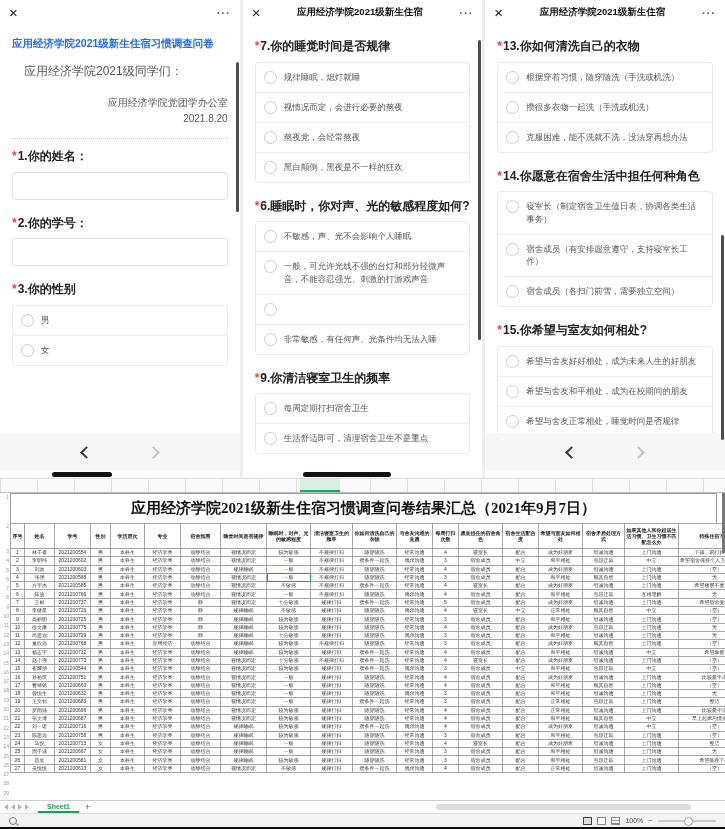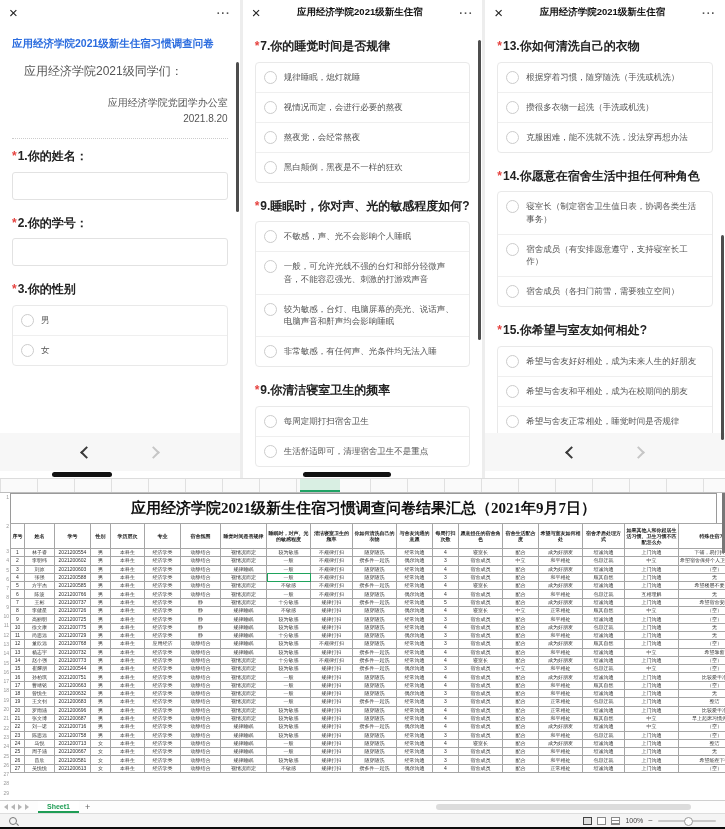--- a/index.html
+++ b/index.html
@@ -170,33 +170,32 @@
                   <span class="radio"></span>
                   <span class="opt-txt">熬夜党，会经常熬夜</span>
                 </div>
                 <div class="opt">
                   <span class="radio"></span>
                   <span class="opt-txt">黑白颠倒，黑夜是不一样的狂欢</span>
                 </div>
               </div>
             </div>
             <div class="q">
-              <div class="q-label"><span class="star">*</span><span>9.睡眠时，你对声、光的敏感程度如何?</span></div>
+              <div class="q-label"><span class="star">*</span><span>6.睡眠时，你对声、光的敏感程度如何?</span></div>
               <div class="opts">
                 <div class="opt">
                   <span class="radio"></span>
                   <span class="opt-txt">不敏感，声、光不会影响个人睡眠</span>
                 </div>
                 <div class="opt">
                   <span class="radio"></span>
                   <span class="opt-txt">一般，可允许光线不强的台灯和部分轻微声音，不能容忍强光、刺激的打游戏声音</span>
                 </div>
                 <div class="opt">
                   <span class="radio"></span>
-                  <span class="opt-txt">较为敏感，台灯、电脑屏幕的亮光、说话声、电脑声音和鼾声均会影响睡眠</span>
                 </div>
                 <div class="opt">
                   <span class="radio"></span>
                   <span class="opt-txt">非常敏感，有任何声、光条件均无法入睡</span>
                 </div>
               </div>
             </div>
             <div class="q">
               <div class="q-label"><span class="star">*</span><span>9.你清洁寝室卫生的频率</span></div>
               <div class="opts">

